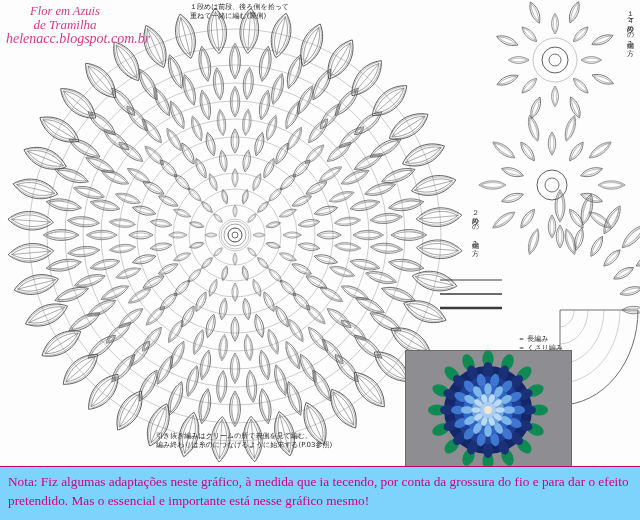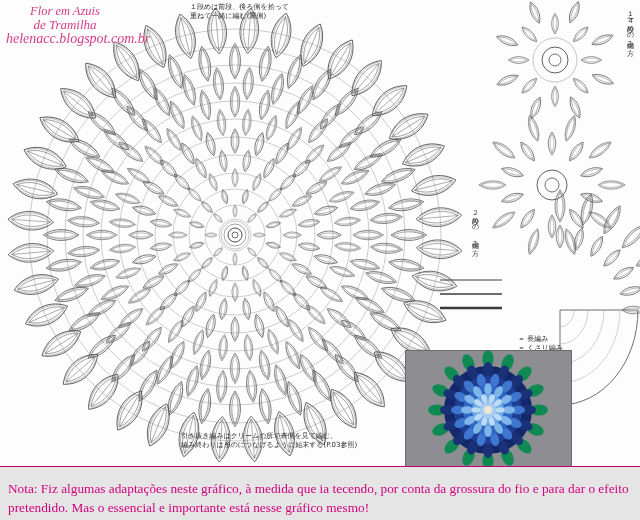--- a/index.html
+++ b/index.html
@@ -46,21 +46,21 @@
   }
   .jp-top{ left:190px; top:3px; width:140px; }
   .jp-vert{
     writing-mode:vertical-rl;
     text-orientation:upright;
     letter-spacing:0px;
   }
   .jp-right-top{ right:6px; top:6px; height:92px; }
   .jp-mid{ left:470px; top:205px; height:60px; }
   .jp-legend{ left:482px; top:335px; width:60px;margin-left:36px; }
-  .jp-bottom{ left:181px; top:432px; width:230px; }
+  .jp-bottom{ left:156px; top:432px; width:230px; }
 
   
   .chart-wrap{
     position:absolute;
     left:0;top:0;
     width:470px;height:470px;
     z-index:5;
   }
   .side-wrap{
     position:absolute;
@@ -78,24 +78,24 @@
     z-index:35;
     overflow:hidden;
     background:#8d8d8d;
   }
 
   
   .footer{
     position:absolute;
     left:0;bottom:0;
     width:640px;height:54px;
-    background:#e5e5e5;
+    background:#7dd3fc;
     border-top:1px solid #b9006e;
     box-sizing:border-box;
-    padding:12px 8px 0 8px;
+    padding:5px 8px 0 8px;
     z-index:50;
   }
   .footer p{
     margin:0;
     color:#d2007e;
     font-family:"Liberation Serif", serif;
     font-size:13.3px;
     line-height:19px;
     text-align:left;
   }

